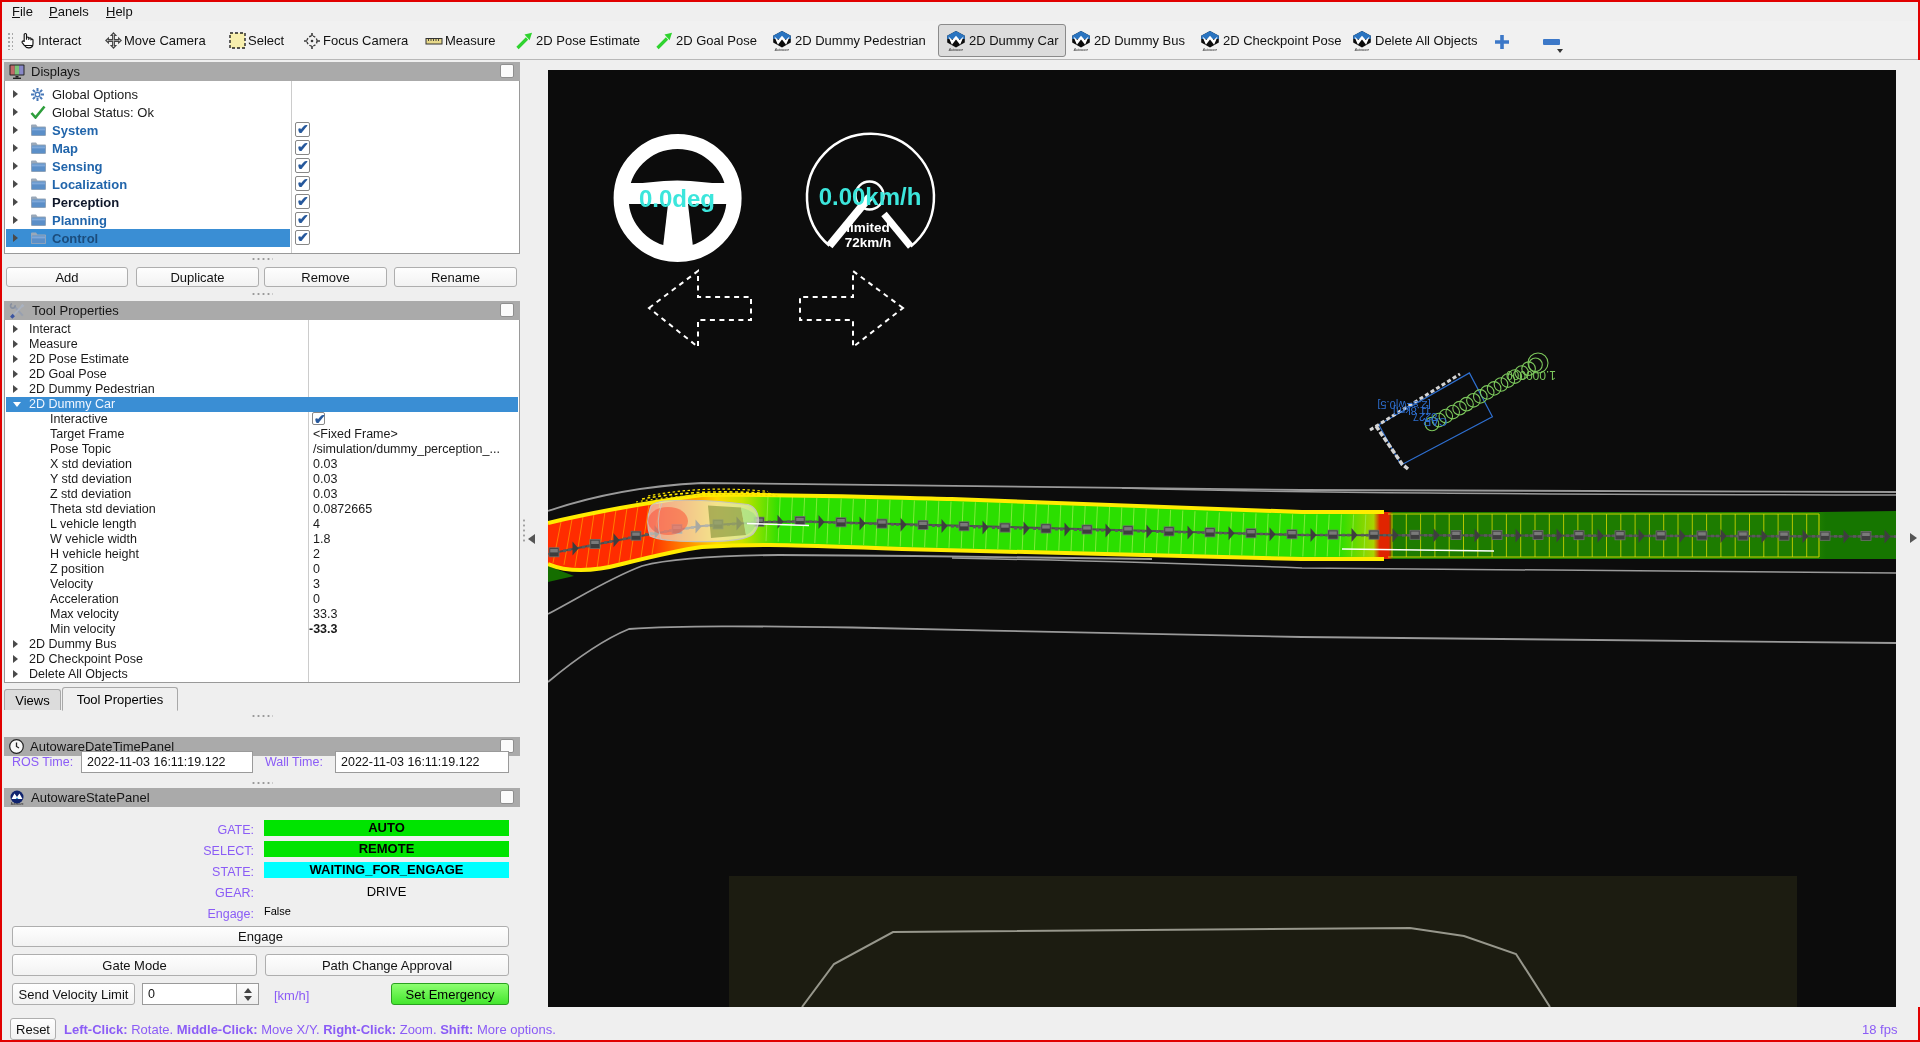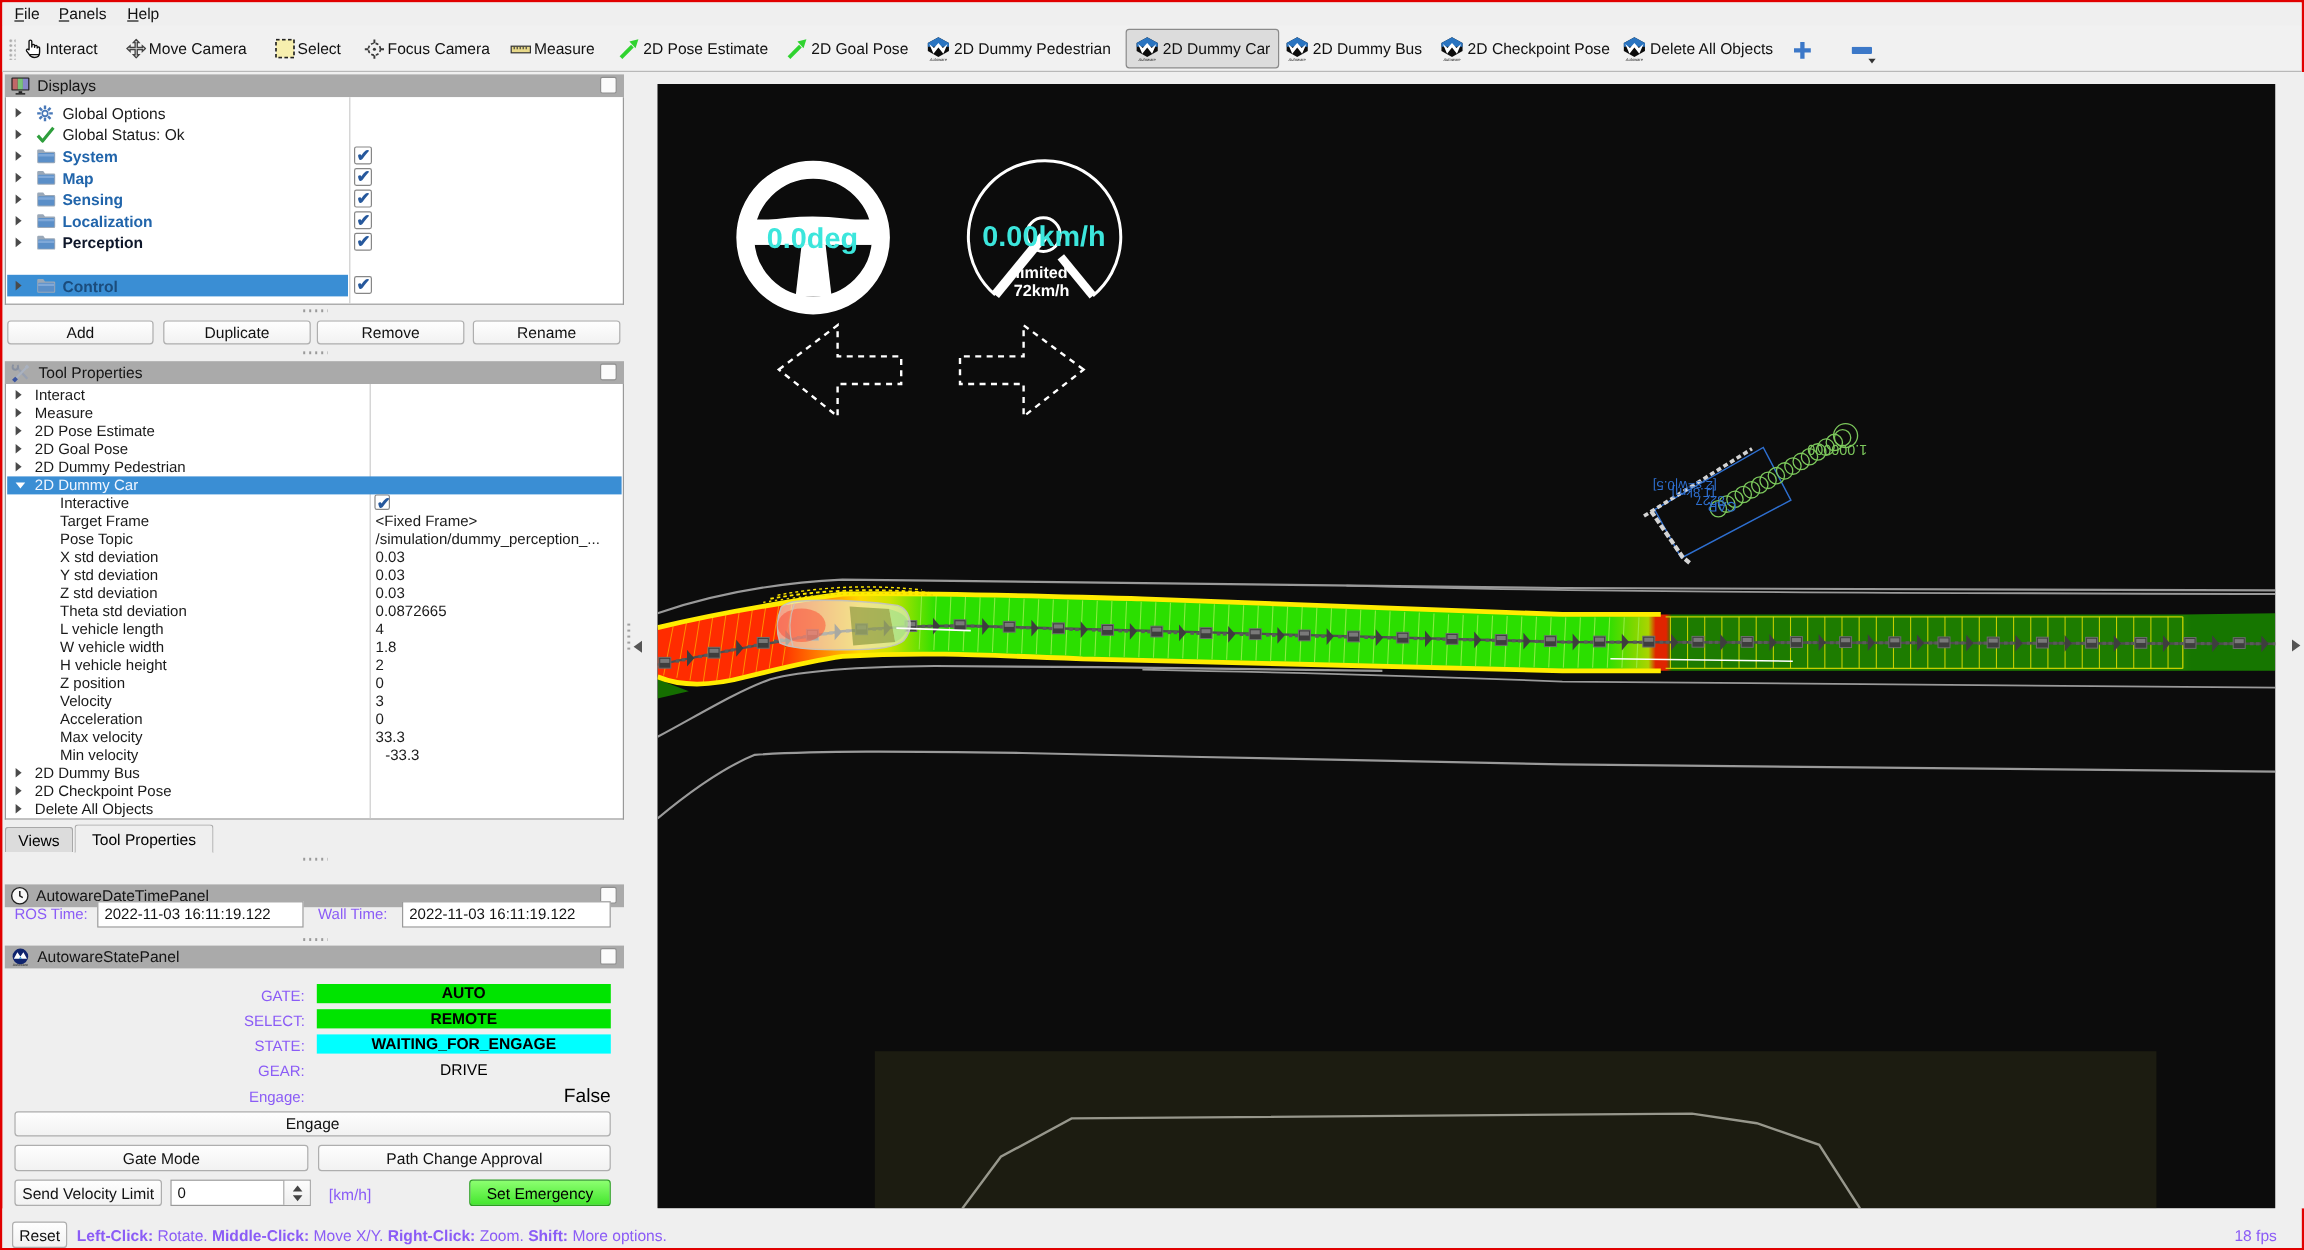--- a/index.html
+++ b/index.html
@@ -255,20 +255,30 @@
 <div class="trow abs" style="left:0; top:112px; height:18px; width:514px;">
           <div class="arr" style="top:5px;"></div>
           <div class="abs" style="left:25px; top:2px;"><svg width="17" height="14" viewBox="0 0 17 14">
               <path d="M1 2.5 a1 1 0 0 1 1-1 h4 l1.5 2 H15 a1 1 0 0 1 1 1 V12 a1 1 0 0 1 -1 1 H2 a1 1 0 0 1 -1-1 Z" fill="#9aa8b8"></path>
               <rect x="1.8" y="4.6" width="13.4" height="7.6" rx="0.8" fill="#5b8fc8"></rect>
               <path d="M1.8 5.4 h13.4 v2 H1.8 Z" fill="#7fa8d8"></path>
             </svg></div>
           <div class="abs" style="left:47px; top:2px; font-size:13px; font-weight:bold; color:#0f172a;">Perception</div>
           <div class="cbx chk" style="top:1px;"></div>
         </div>
+<div class="trow abs" style="left:0; top:130px; height:18px; width:514px;">
+          <div class="arr" style="top:5px;"></div>
+          <div class="abs" style="left:25px; top:2px;"><svg width="17" height="14" viewBox="0 0 17 14">
+              <path d="M1 2.5 a1 1 0 0 1 1-1 h4 l1.5 2 H15 a1 1 0 0 1 1 1 V12 a1 1 0 0 1 -1 1 H2 a1 1 0 0 1 -1-1 Z" fill="#9aa8b8"></path>
+              <rect x="1.8" y="4.6" width="13.4" height="7.6" rx="0.8" fill="#5b8fc8"></rect>
+              <path d="M1.8 5.4 h13.4 v2 H1.8 Z" fill="#7fa8d8"></path>
+            </svg></div>
+          <div class="abs" style="left:47px; top:2px; font-size:13px; font-weight:bold; color:#2165ab;">Planning</div>
+          <div class="cbx chk" style="top:1px;"></div>
+        </div>
 <div class="trow abs" style="left:0; top:148px; height:18px; width:514px;">
           <div class="abs" style="left:1px; top:0; width:284px; height:18px; background:#3a8ed4;"></div>
           <div class="arr" style="top:5px;"></div>
           <div class="abs" style="left:25px; top:2px;"><svg width="17" height="14" viewBox="0 0 17 14">
               <path d="M1 2.5 a1 1 0 0 1 1-1 h4 l1.5 2 H15 a1 1 0 0 1 1 1 V12 a1 1 0 0 1 -1 1 H2 a1 1 0 0 1 -1-1 Z" fill="#9aa8b8"></path>
               <rect x="1.8" y="4.6" width="13.4" height="7.6" rx="0.8" fill="#5b8fc8"></rect>
               <path d="M1.8 5.4 h13.4 v2 H1.8 Z" fill="#7fa8d8"></path>
             </svg></div>
           <div class="abs" style="left:47px; top:2px; font-size:13px; font-weight:bold; color:#1b4c7c;">Control</div>
           <div class="cbx chk" style="top:1px;"></div>
@@ -371,21 +381,21 @@
 <div class="trow abs" style="left:0; top:272px; height:15px; width:512px;">
           <div class="abs" style="left:45px; top:0px; color:#1a1a1a;">Acceleration</div>
           <div class="abs" style="left:308px; top:0px; white-space:nowrap;">0</div>
         </div>
 <div class="trow abs" style="left:0; top:287px; height:15px; width:512px;">
           <div class="abs" style="left:45px; top:0px; color:#1a1a1a;">Max velocity</div>
           <div class="abs" style="left:308px; top:0px; white-space:nowrap;">33.3</div>
         </div>
 <div class="trow abs" style="left:0; top:302px; height:15px; width:512px;">
           <div class="abs" style="left:45px; top:0px; color:#1a1a1a;">Min velocity</div>
-          <div class="abs" style="left:316px; top:0px; white-space:nowrap;">-33.3</div>
+          <div class="abs" style="left:304px; top:0px; white-space:nowrap;font-weight:bold;">-33.3</div>
         </div>
 <div class="trow abs" style="left:0; top:317px; height:15px; width:512px;">
           <div class="abs" style="left:8px; top:3px; width:0; height:0; border-left:5px solid #4a4a4a; border-top:4px solid transparent; border-bottom:4px solid transparent;"></div>
           <div class="abs" style="left:24px; top:0px; color:#1a1a1a;">2D Dummy Bus</div>
         </div>
 <div class="trow abs" style="left:0; top:332px; height:15px; width:512px;">
           <div class="abs" style="left:8px; top:3px; width:0; height:0; border-left:5px solid #4a4a4a; border-top:4px solid transparent; border-bottom:4px solid transparent;"></div>
           <div class="abs" style="left:24px; top:0px; color:#1a1a1a;">2D Checkpoint Pose</div>
         </div>
 <div class="trow abs" style="left:0; top:347px; height:15px; width:512px;">
@@ -427,21 +437,21 @@
 
   <div class="srow" style="left:0; top:821px; width:252px; text-align:right;">GATE:</div>
   <div class="abs" style="left:262px; top:818px; width:245px; height:16px; background:#00e400; font-size:13px; font-weight:bold; text-align:center; line-height:16px;">AUTO</div>
   <div class="srow" style="left:0; top:842px; width:252px; text-align:right;">SELECT:</div>
   <div class="abs" style="left:262px; top:839px; width:245px; height:16px; background:#00e400; font-size:13px; font-weight:bold; text-align:center; line-height:16px;">REMOTE</div>
   <div class="srow" style="left:0; top:863px; width:252px; text-align:right;">STATE:</div>
   <div class="abs" style="left:262px; top:860px; width:245px; height:16px; background:#00ffff; font-size:13px; font-weight:bold; text-align:center; line-height:16px;">WAITING_FOR_ENGAGE</div>
   <div class="srow" style="left:0; top:884px; width:252px; text-align:right;">GEAR:</div>
   <div class="abs" style="left:262px; top:882px; width:245px; font-size:13px; text-align:center;">DRIVE</div>
   <div class="srow" style="left:0; top:905px; width:252px; text-align:right;">Engage:</div>
-  <div class="abs" style="left:262px; top:903px; width:245px; font-size:16px; text-align:right;">False</div>
+  <div class="abs" style="left:262px; top:903px; width:245px; font-size:11px; text-align:left;">False</div>
 
   <div class="qbtn" style="left:10px; top:924px; width:497px; height:21px;">Engage</div>
   <div class="qbtn" style="left:10px; top:952px; width:245px; height:22px;">Gate Mode</div>
   <div class="qbtn" style="left:263px; top:952px; width:244px; height:22px;">Path Change Approval</div>
   <div class="qbtn" style="left:10px; top:981px; width:123px; height:22px;">Send Velocity Limit</div>
   <div class="field" style="left:140px; top:981px; width:117px; height:22px;">0</div>
   <div class="abs" style="left:234px; top:982px; width:22px; height:20px; background:linear-gradient(#fdfdfd,#eee); border-left:1px solid #aaa;">
      <div class="abs" style="left:7px; top:4px; width:0; height:0; border-bottom:5px solid #444; border-left:4px solid transparent; border-right:4px solid transparent;"></div>
      <div class="abs" style="left:7px; top:12px; width:0; height:0; border-top:5px solid #444; border-left:4px solid transparent; border-right:4px solid transparent;"></div>
   </div>

